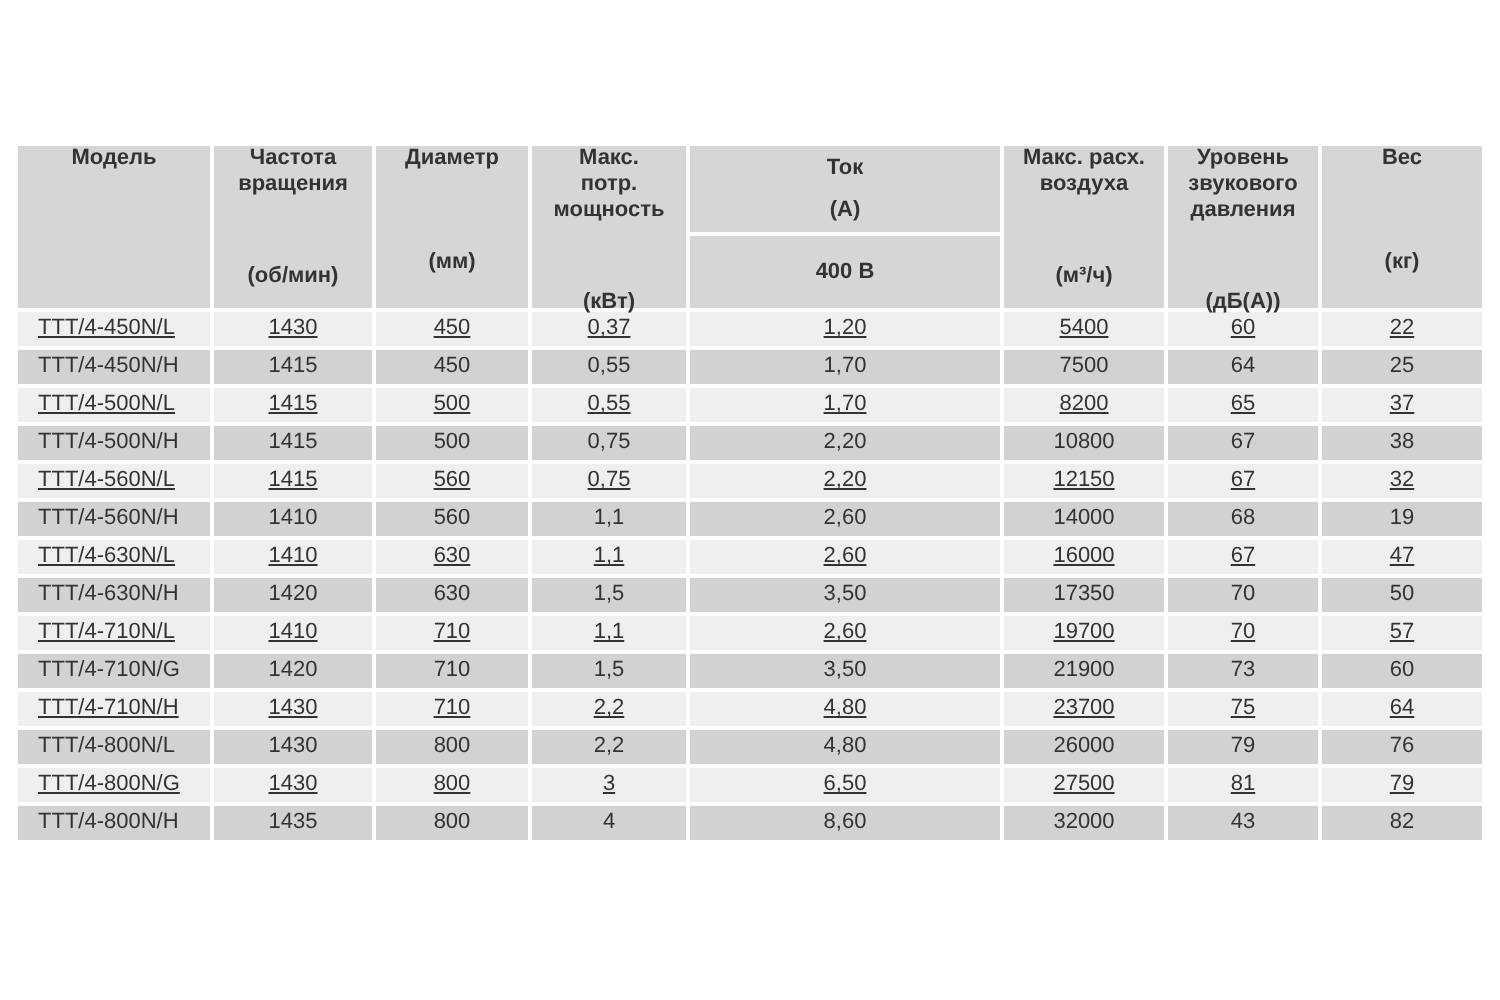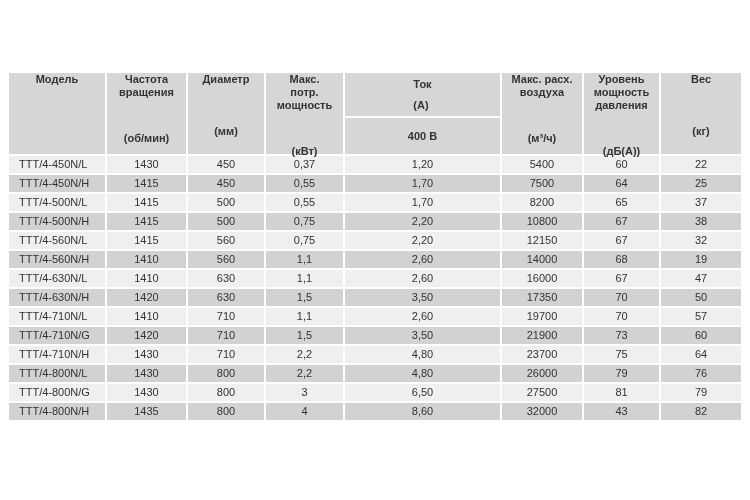--- a/index.html
+++ b/index.html
@@ -53,21 +53,21 @@
     display: flex;
     align-items: center;
     justify-content: center;
     white-space: pre-line;
     line-height: 13px;
     text-align: center;
   }
   .tok-name {
     white-space: pre-line;
     line-height: 21px;
-    text-align: left;
+    text-align: center;
   }
   .hunit {
     height: 25px;
     display: flex;
     align-items: center;
     justify-content: center;
     line-height: 12px;
     margin-top: 33px;
   }
   th.subhead {
@@ -78,21 +78,21 @@
   td {
     height: 17px;
     padding: 0;
     font-size: 11px;
     color: var(--text-color, #333333);
     text-align: center;
     vertical-align: middle;
     line-height: 17px;
     overflow: hidden;
   }
-  tr.light td { background: var(--row-light, #efefef); }
+  tr.light td { background: var(--row-light, #efefef); text-decoration: underline; }
   tr.dark td  { background: var(--row-dark, #d2d2d2); }
   td.model {
     text-align: left;
     padding-left: 10px;
   }
 </style>
 </head>
 <body>
 
 <div class="page">
@@ -145,21 +145,21 @@
         <th rowspan="2">
           <div class="hwrap">
             <span class="hname">Макс. расх.
 воздуха</span>
             <span class="hunit">(м³/ч)</span>
           </div>
         </th>
         <th rowspan="2">
           <div class="hwrap">
             <span class="hname">Уровень
-мощность
+звукового
 давления</span>
             <span class="hunit">(дБ(А))</span>
           </div>
         </th>
         <th rowspan="2">
           <div class="hwrap">
             <span class="hname">Вес</span>
             <span class="hunit">(кг)</span>
           </div>
         </th>

